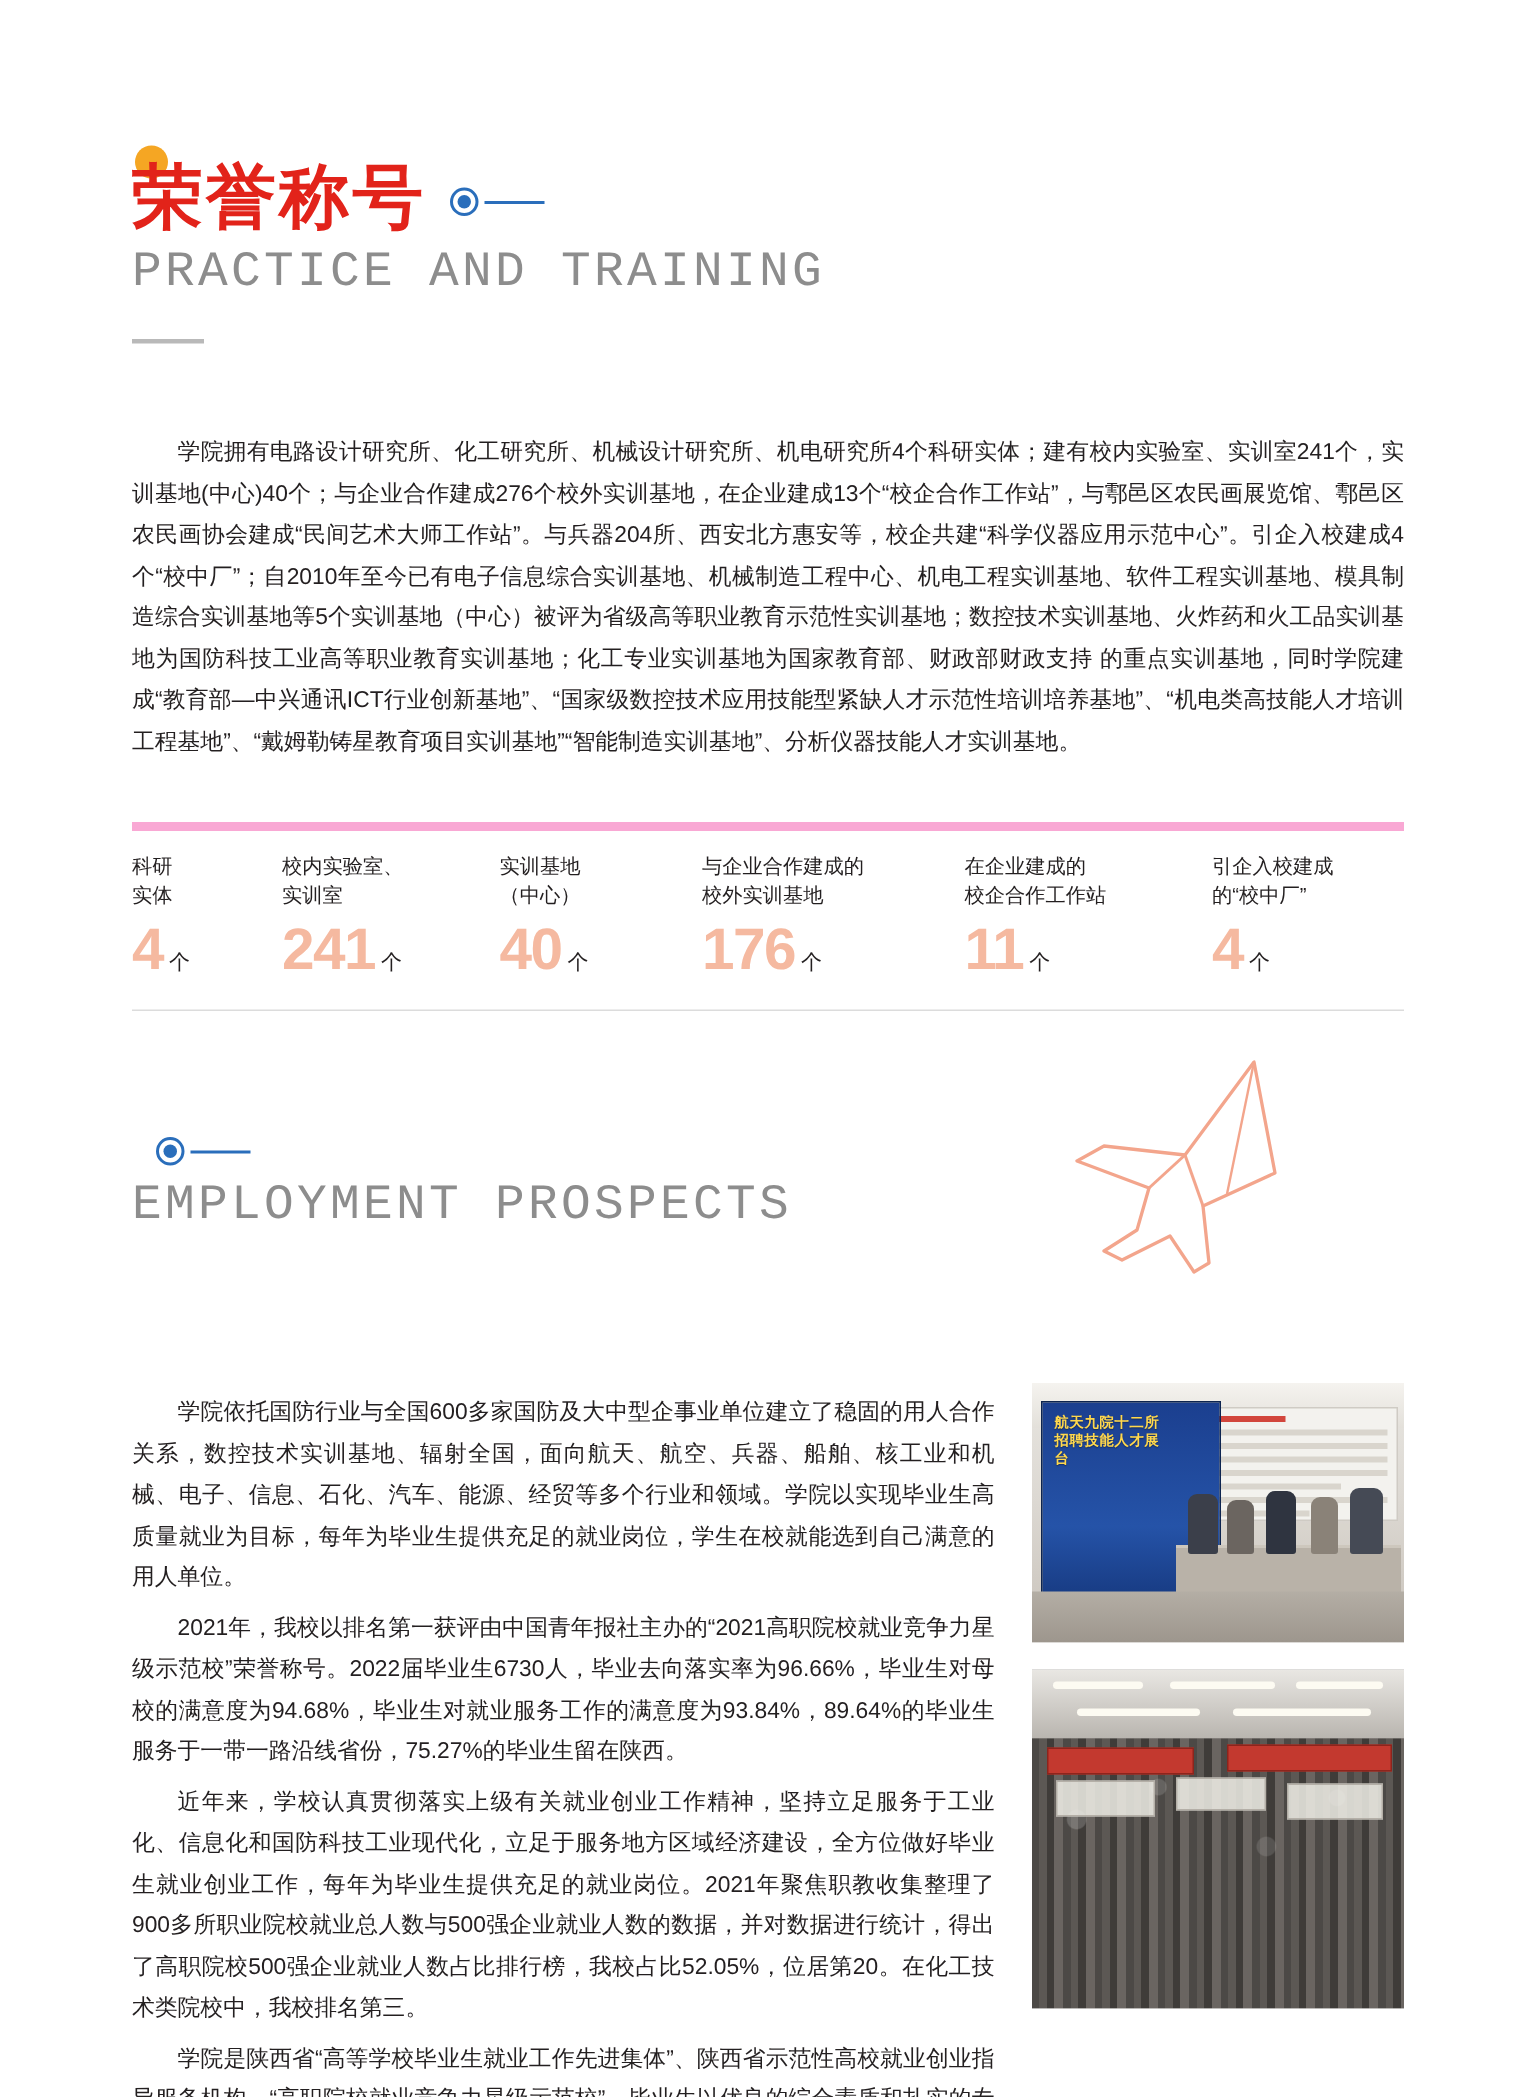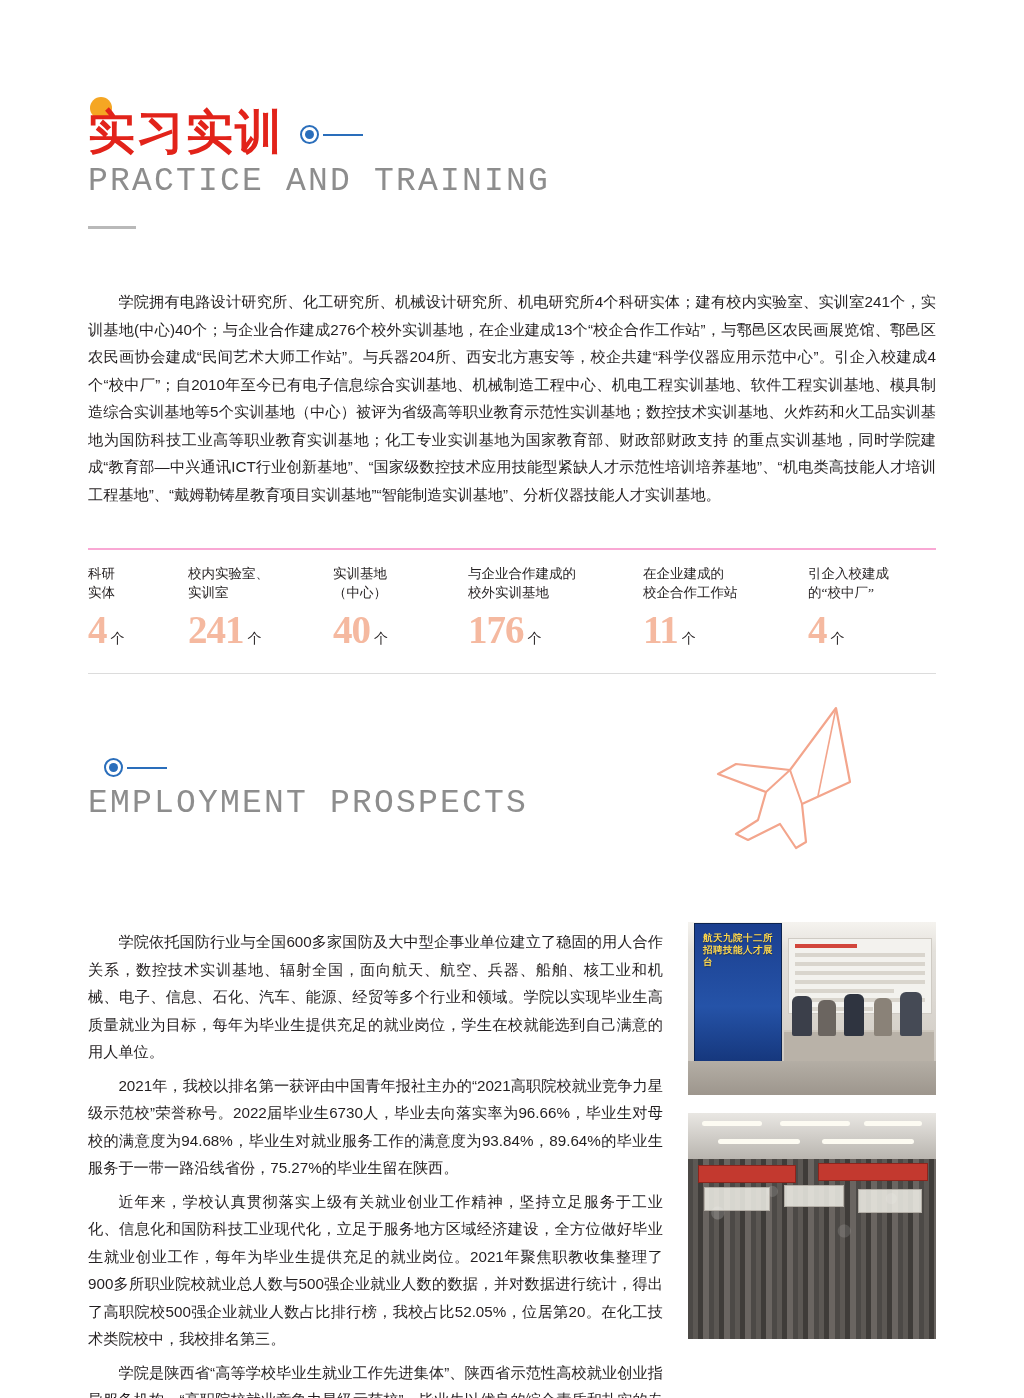--- a/index.html
+++ b/index.html
@@ -115,27 +115,26 @@
     text-indent: 2em;
   }
 
   
   .stats {
     position: absolute;
     left: 88px;
     top: 548px;
     width: 848px;
     height: 126px;
-    border-top: 2px solid #f9a8d4;
+    border-top: 6px solid #f9a8d4;
     border-bottom: 1px solid #dcdcdc;
     display: flex;
     align-items: flex-start;
     padding-top: 14px;
     box-sizing: border-box;
-    font-family: Liberation Serif, serif;
   }
   .stat {
     flex: 0 0 auto;
   }
   .stat-label {
     font-size: 13.5px;
     line-height: 19px;
     color: #231f20;
     white-space: pre-line;
   }
@@ -204,23 +203,24 @@
   
   .p1-bg {
     position: absolute; inset: 0;
     background: linear-gradient(180deg, #e8e6e1 0%, #dcd8d2 46%, #c8c2ba 100%);
   }
   .p1-ceiling {
     position: absolute; left: 0; top: 0; width: 100%; height: 30px;
     background: linear-gradient(180deg,#f5f3ef,#e3e0da);
   }
   .p1-banner {
-    position: absolute; left: 6px; top: 1px; width: 86px; height: 150px;
+    position: absolute; left: 6px; top: 12px; width: 86px; height: 150px;
     background: linear-gradient(180deg,#1b3f8f 0%, #2553a8 55%, #123173 100%);
     border: 1px solid #0d244f;
+    padding-left: 32px;
   }
   .p1-banner-txt {
     position: absolute; left: 8px; top: 8px; width: 70px;
     color: #ffd84d; font-size: 9.5px; line-height: 12px;
     font-weight: bold; letter-spacing: 0.5px;
     font-family: "DejaVu Sans","Liberation Sans",sans-serif;
     text-shadow: 0 1px 1px rgba(0,0,0,.4);
   }
   .p1-board {
     position: absolute; left: 100px; top: 16px; width: 142px; height: 74px;
@@ -270,21 +270,21 @@
 </style>
 </head>
 <body>
 
 <div class="page">
 
   <div class="section-header sh-1">
     <div class="title-row">
       <div class="cn-title">
         <span class="dot-orange"></span>
-        <span>实习实训</span>
+        <span>荣誉称号</span>
       </div>
       <div class="bullet-deco">
         <span class="bullet-ring"></span>
         <span class="bullet-line"></span>
       </div>
     </div>
     <div class="en-title">PRACTICE AND TRAINING</div>
     <div class="underline-bar"></div>
   </div>
 

